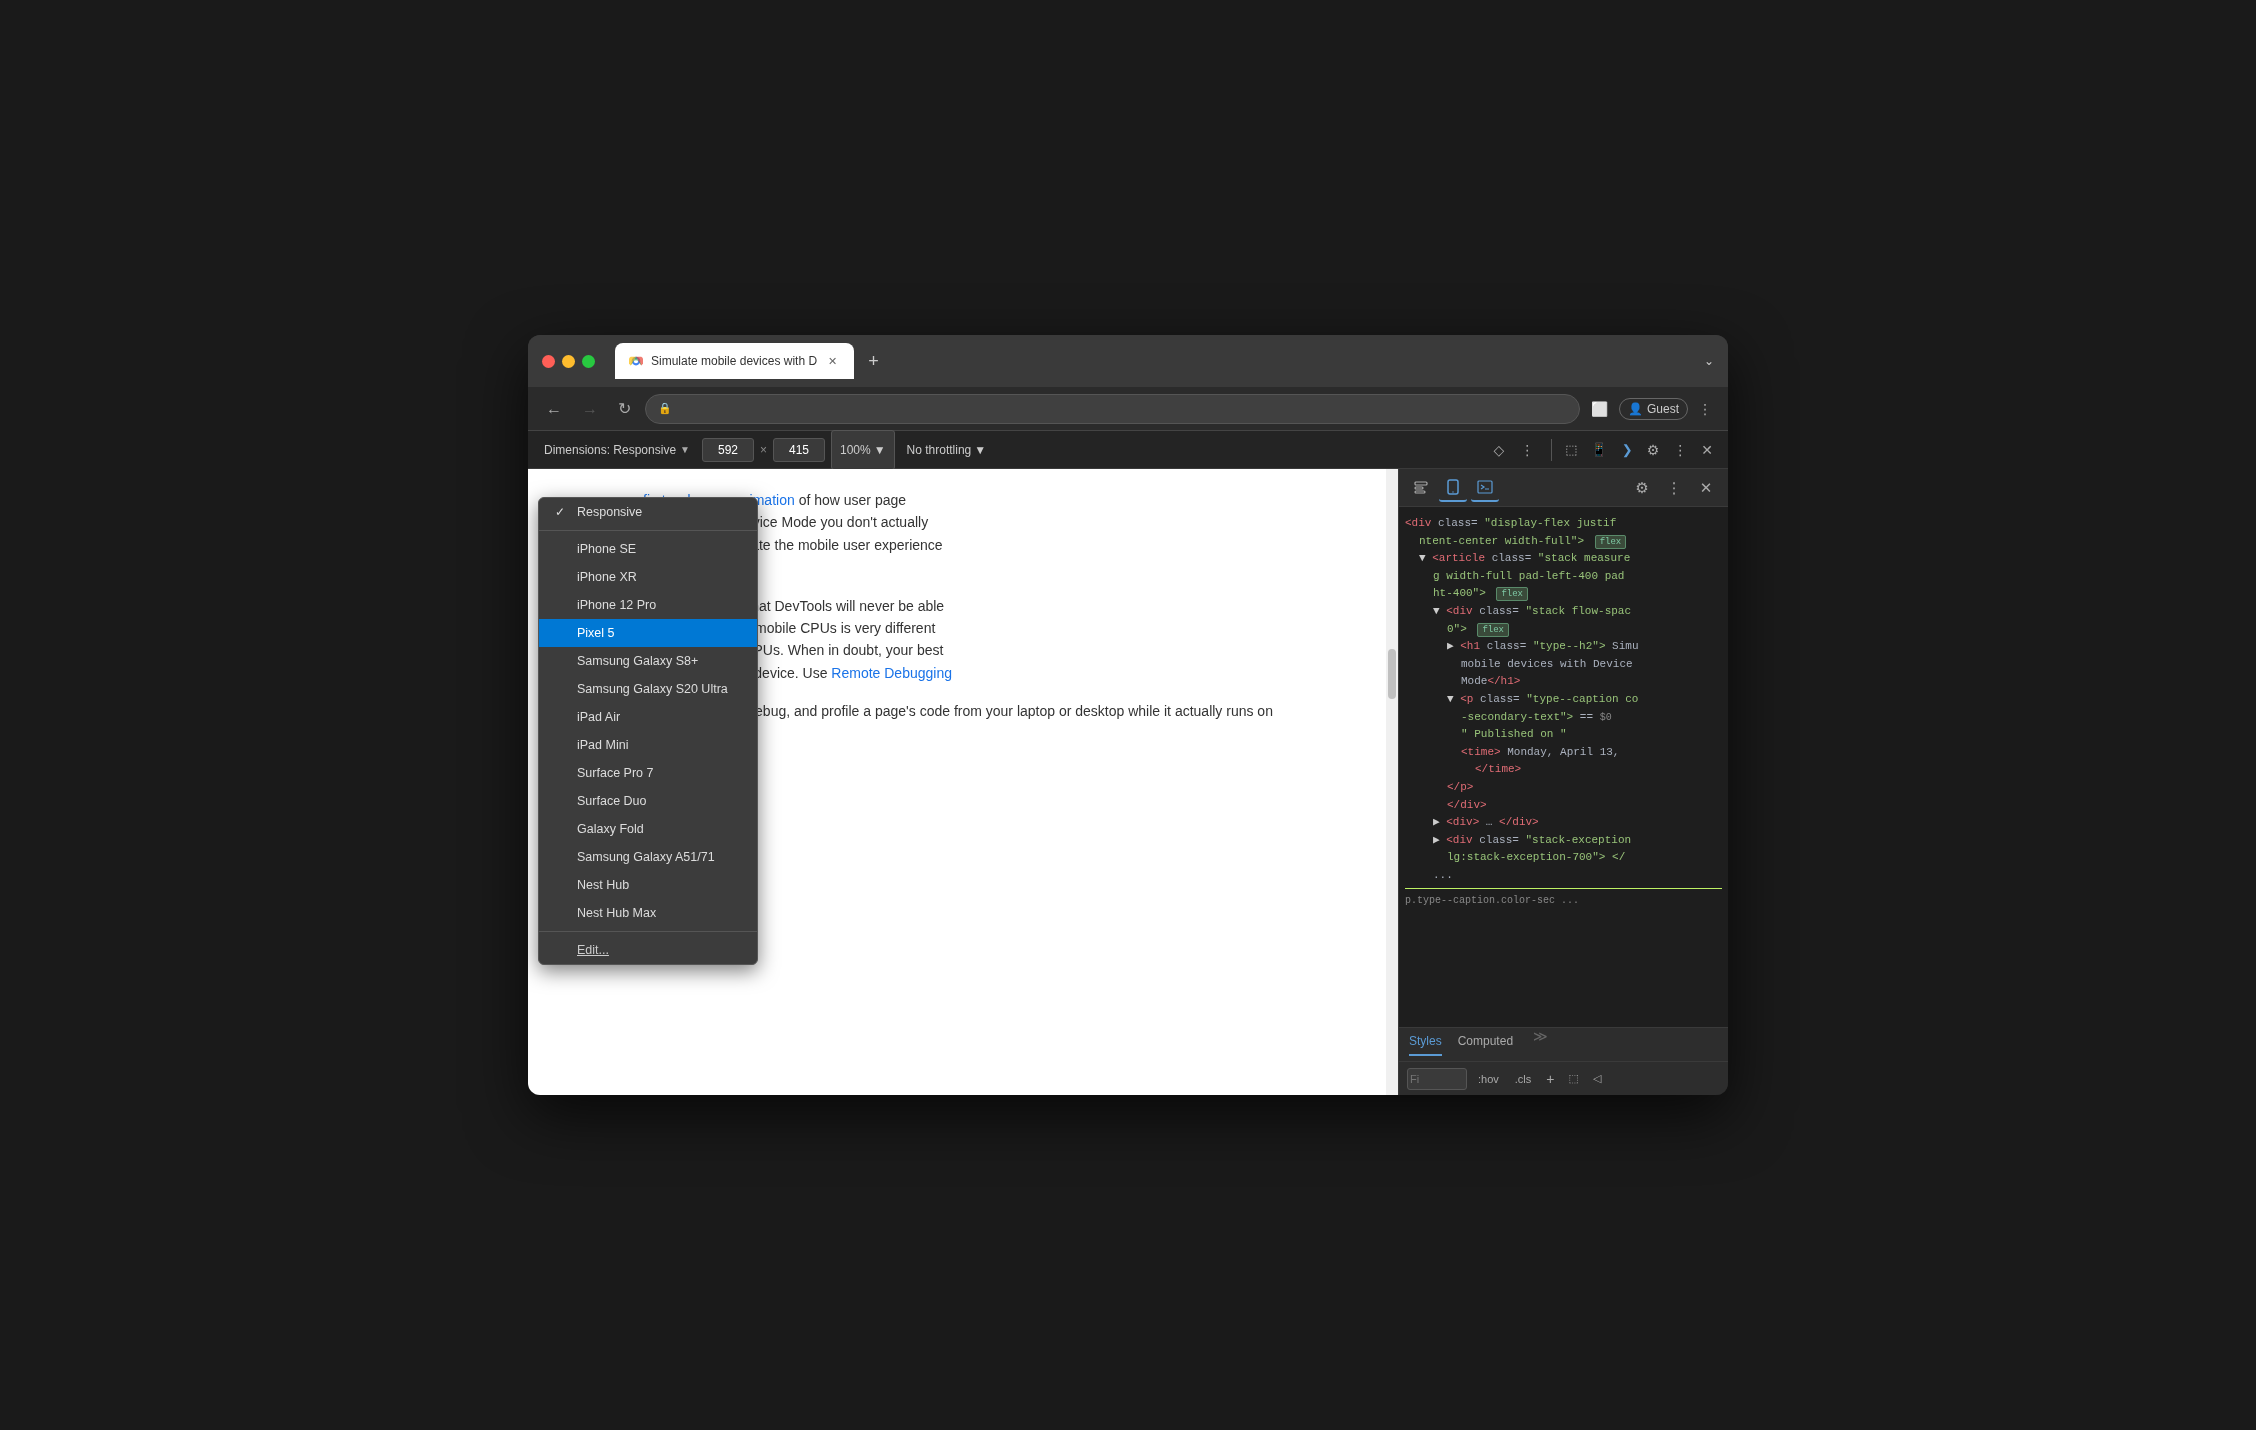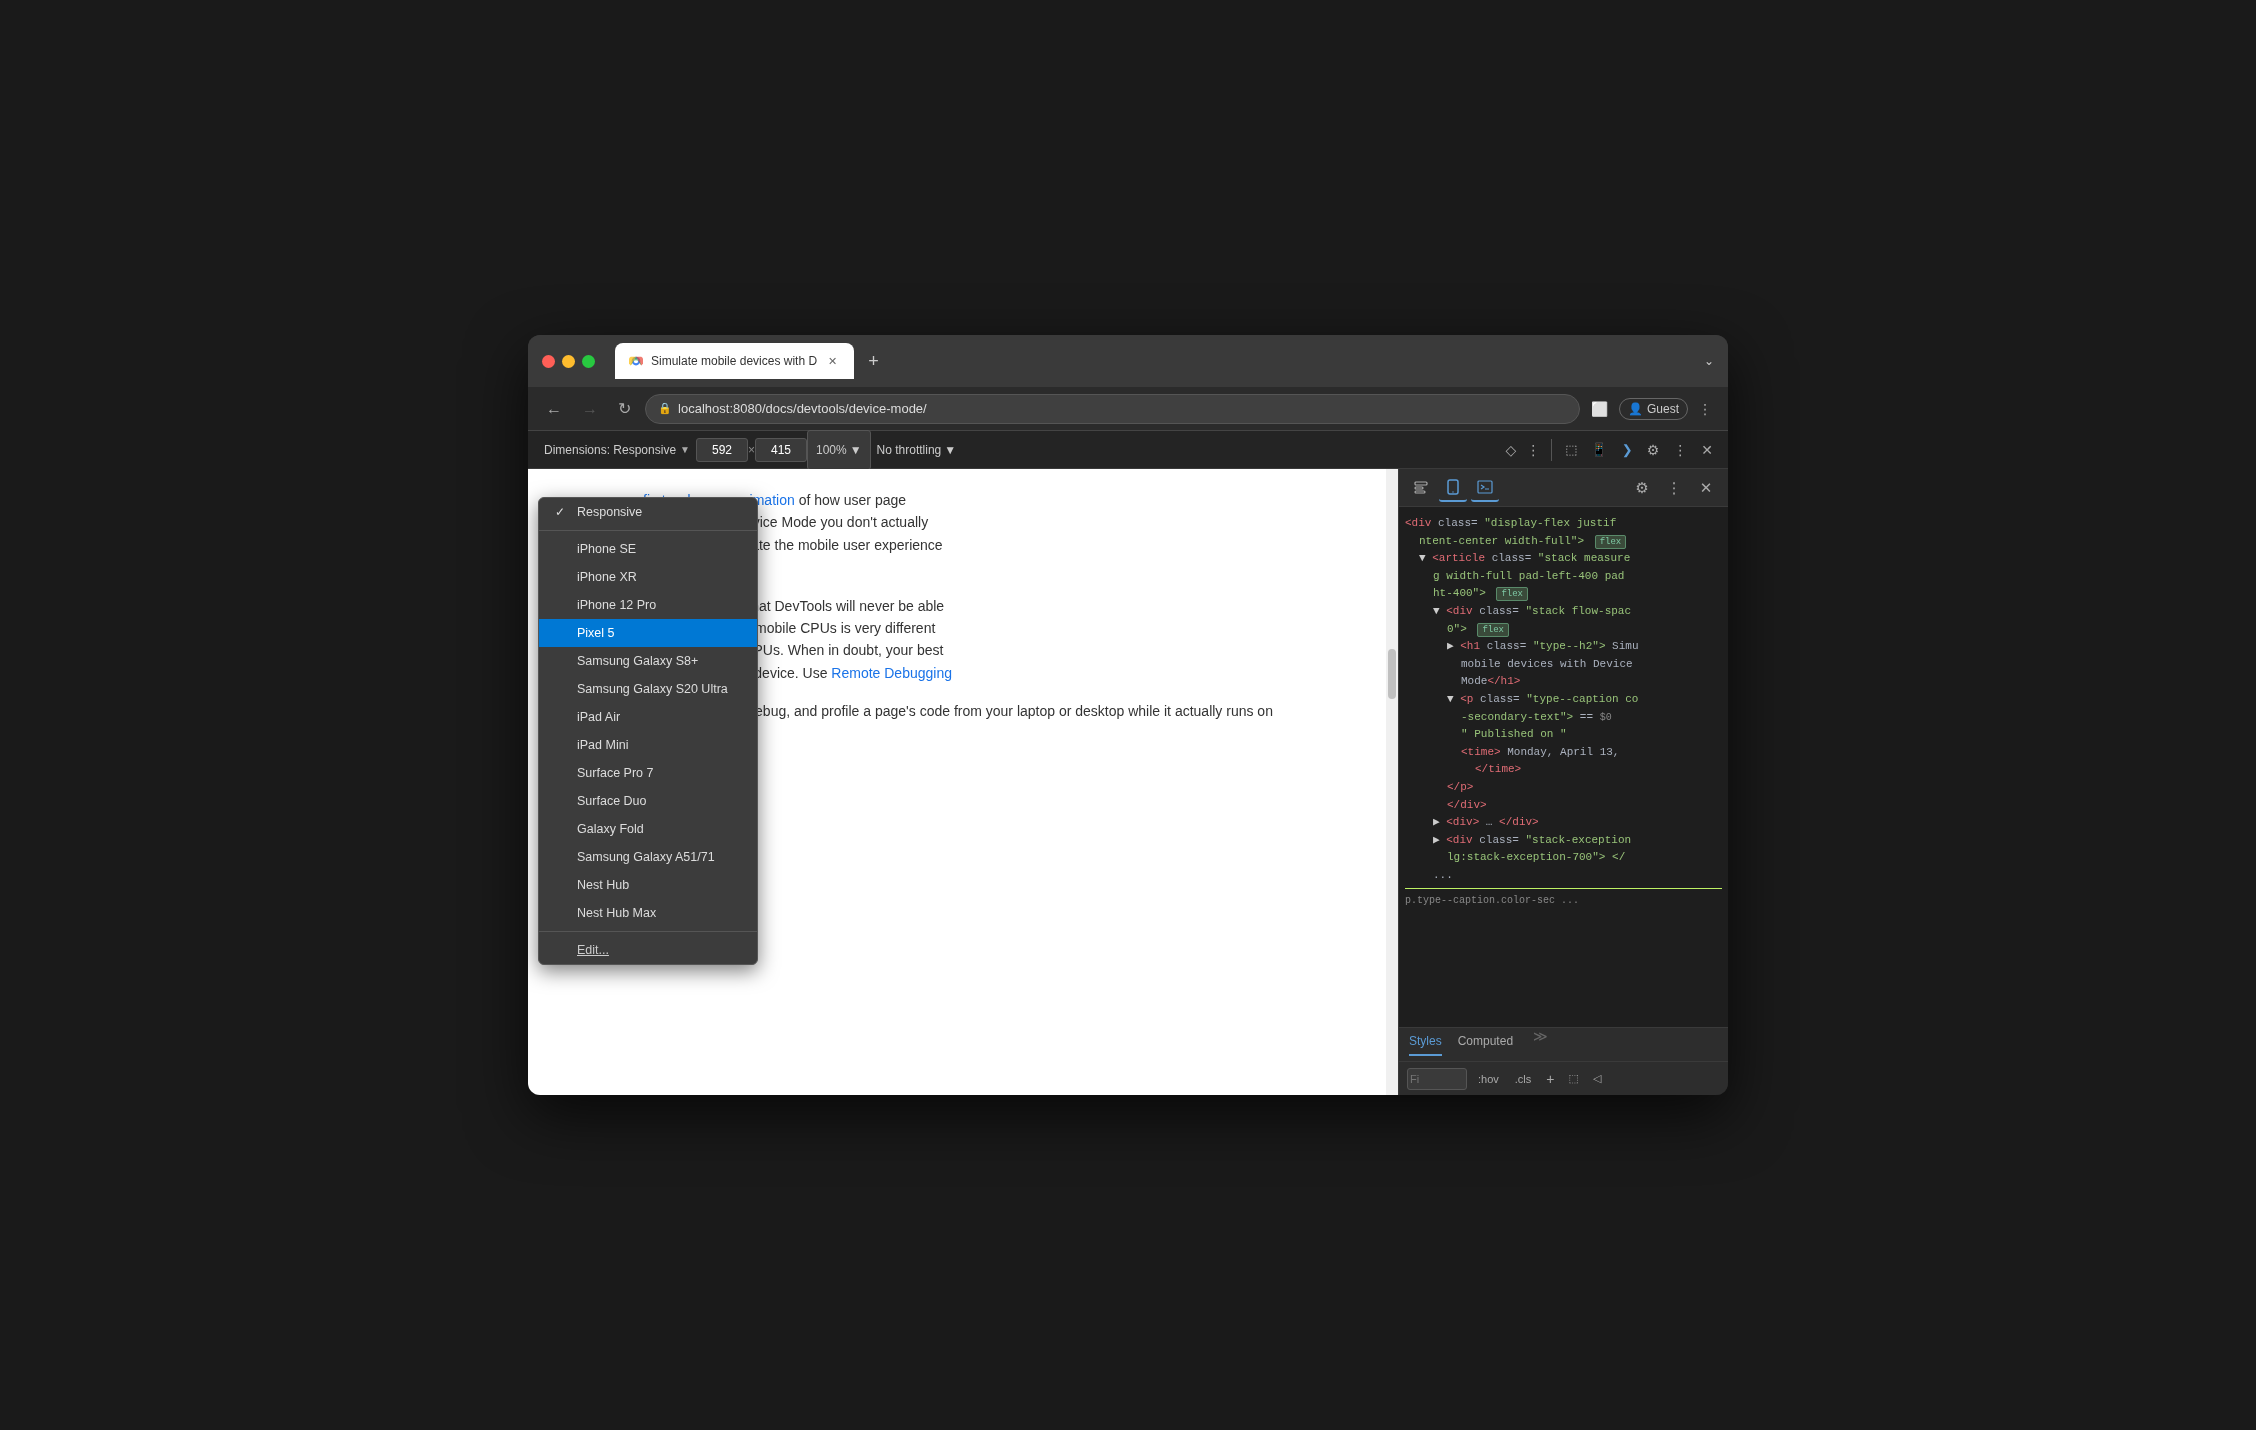--- a/index.html
+++ b/index.html
@@ -149,21 +149,21 @@
       border-radius: 14px;
       border: 1px solid #666;
     }
     
     .devtools-toolbar {
       background: #242424;
       height: 38px;
       display: flex;
       align-items: center;
       padding: 0 10px;
-      gap: 0;
+      gap: 6px;
       flex-shrink: 0;
       border-bottom: 1px solid #3a3a3a;
     }
     .dim-responsive {
       display: flex;
       align-items: center;
       gap: 4px;
       font-size: 12px;
       color: #ccc;
       cursor: pointer;
@@ -437,21 +437,20 @@
       <span class="tab-chevron">⌄</span>
     </div>
   </div>
 
   <div class="nav-bar">
     <button class="nav-btn">←</button>
     <button class="nav-btn disabled">→</button>
     <button class="nav-btn">↻</button>
     <div class="address-bar">
       <span class="address-lock-icon">🔒</span>
-      <span class="address-text">localhost:8080/docs/devtools/device-mode/</span>
     </div>
     <div class="nav-right-icons">
       <button class="nav-icon-btn">⬜</button>
       <button class="guest-btn">
         <span>👤</span>
         <span>Guest</span>
       </button>
       <button class="nav-icon-btn">⋮</button>
     </div>
   </div>

